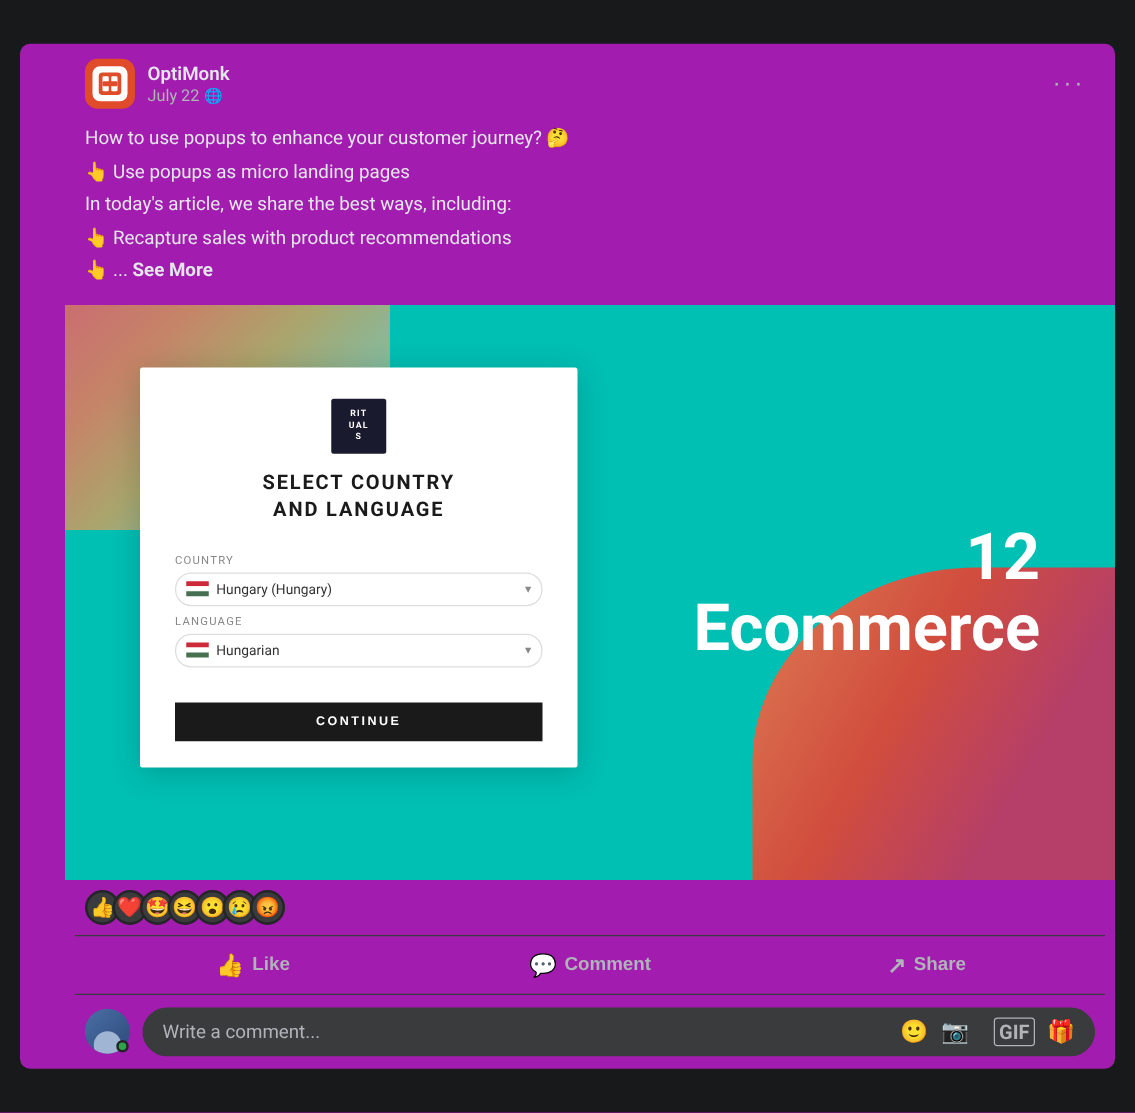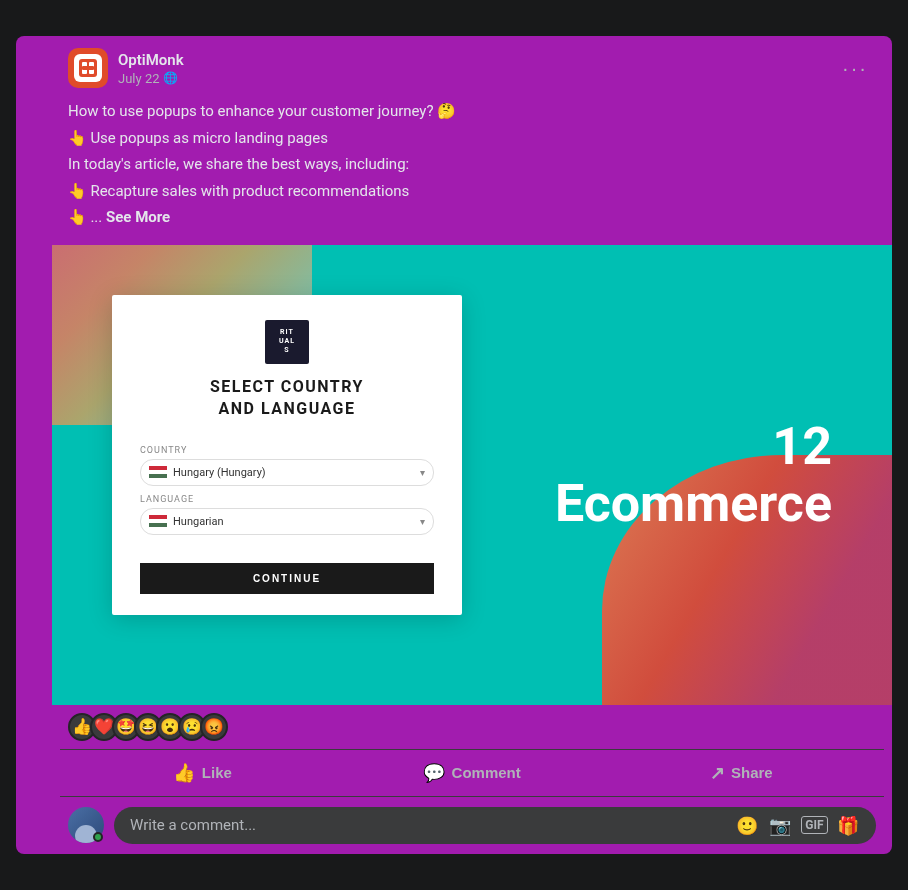--- a/index.html
+++ b/index.html
@@ -477,19 +477,19 @@
       <div class="commenter-avatar">
         <div class="person-shape"></div>
       </div>
       <div class="online-dot"></div>
     </div>
     <div class="comment-input-wrap">
       <span class="comment-input-text">Write a comment...</span>
       <div class="comment-icons">
         <span class="comment-icon">🙂</span>
         <span class="comment-icon">📷</span>
-        <span class="comment-icon" style="font-size:12px; font-weight:700; color:#b0b3b8; border:1.5px solid #b0b3b8; border-radius:3px; padding:1px 3px;">GIF</span>
+        <span class="comment-icon" style="font-size:16px; font-weight:700; color:#b0b3b8; border:1.5px solid #b0b3b8; border-radius:3px; padding:1px 3px;margin-left:10px;">GIF</span>
         <span class="comment-icon">🎁</span>
       </div>
     </div>
   </div>
 
 </div>
 
 </body></html>

